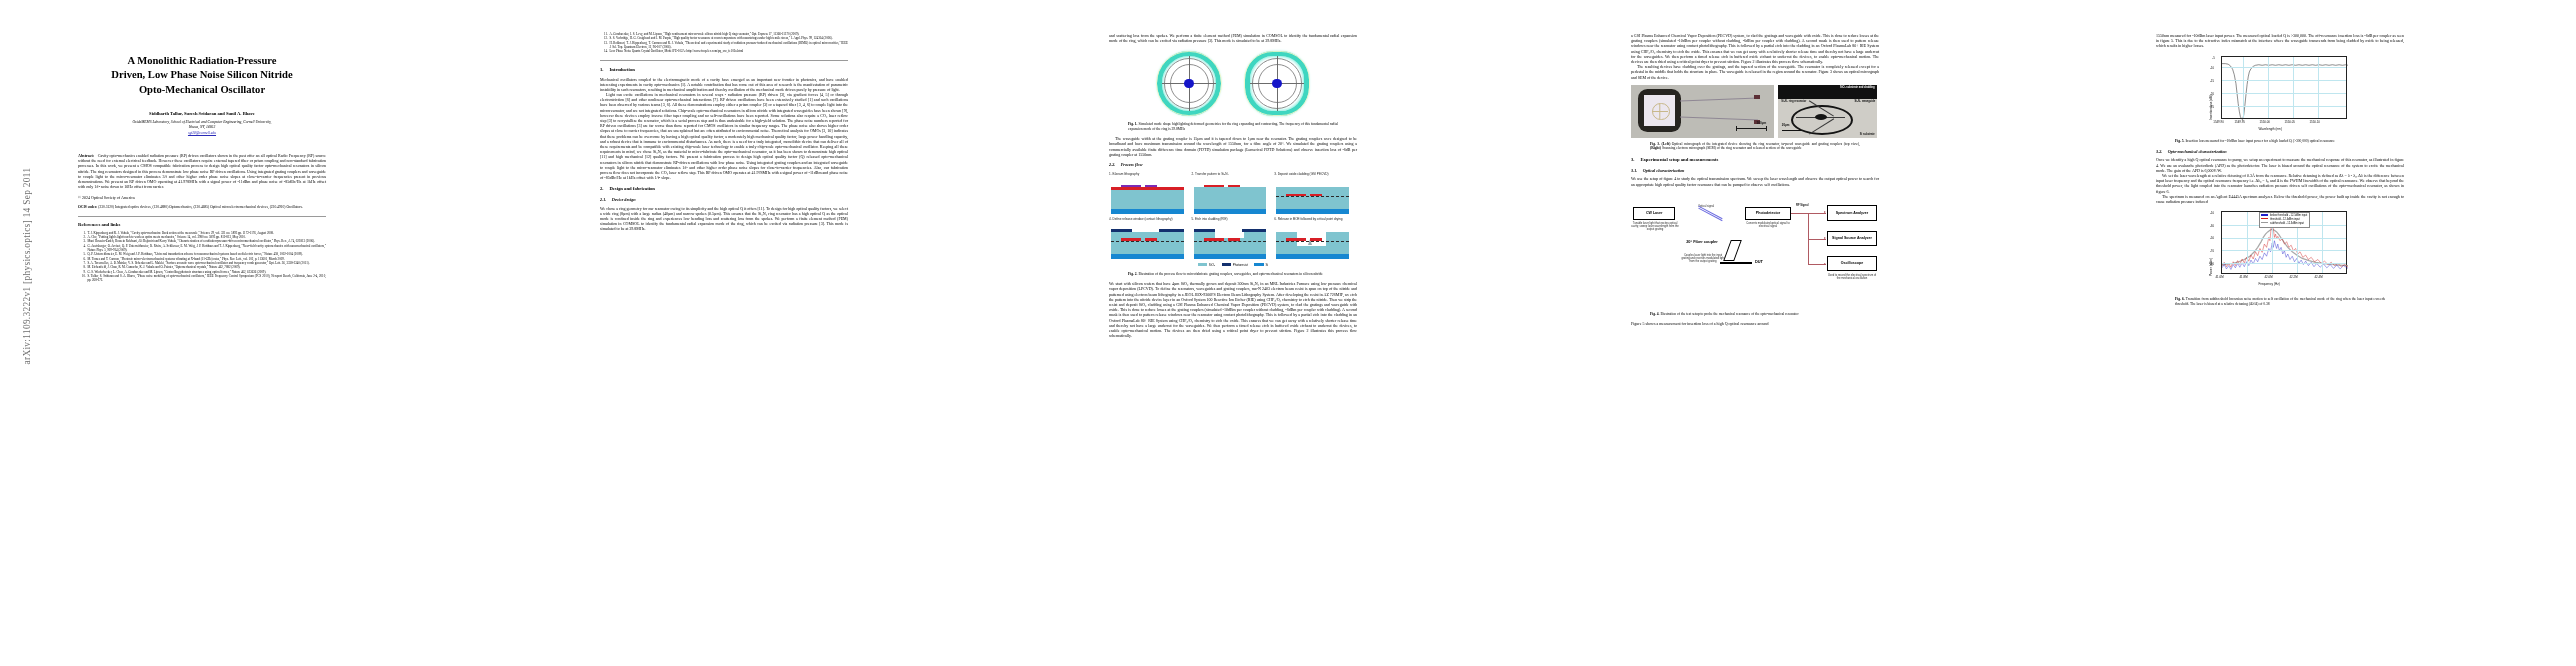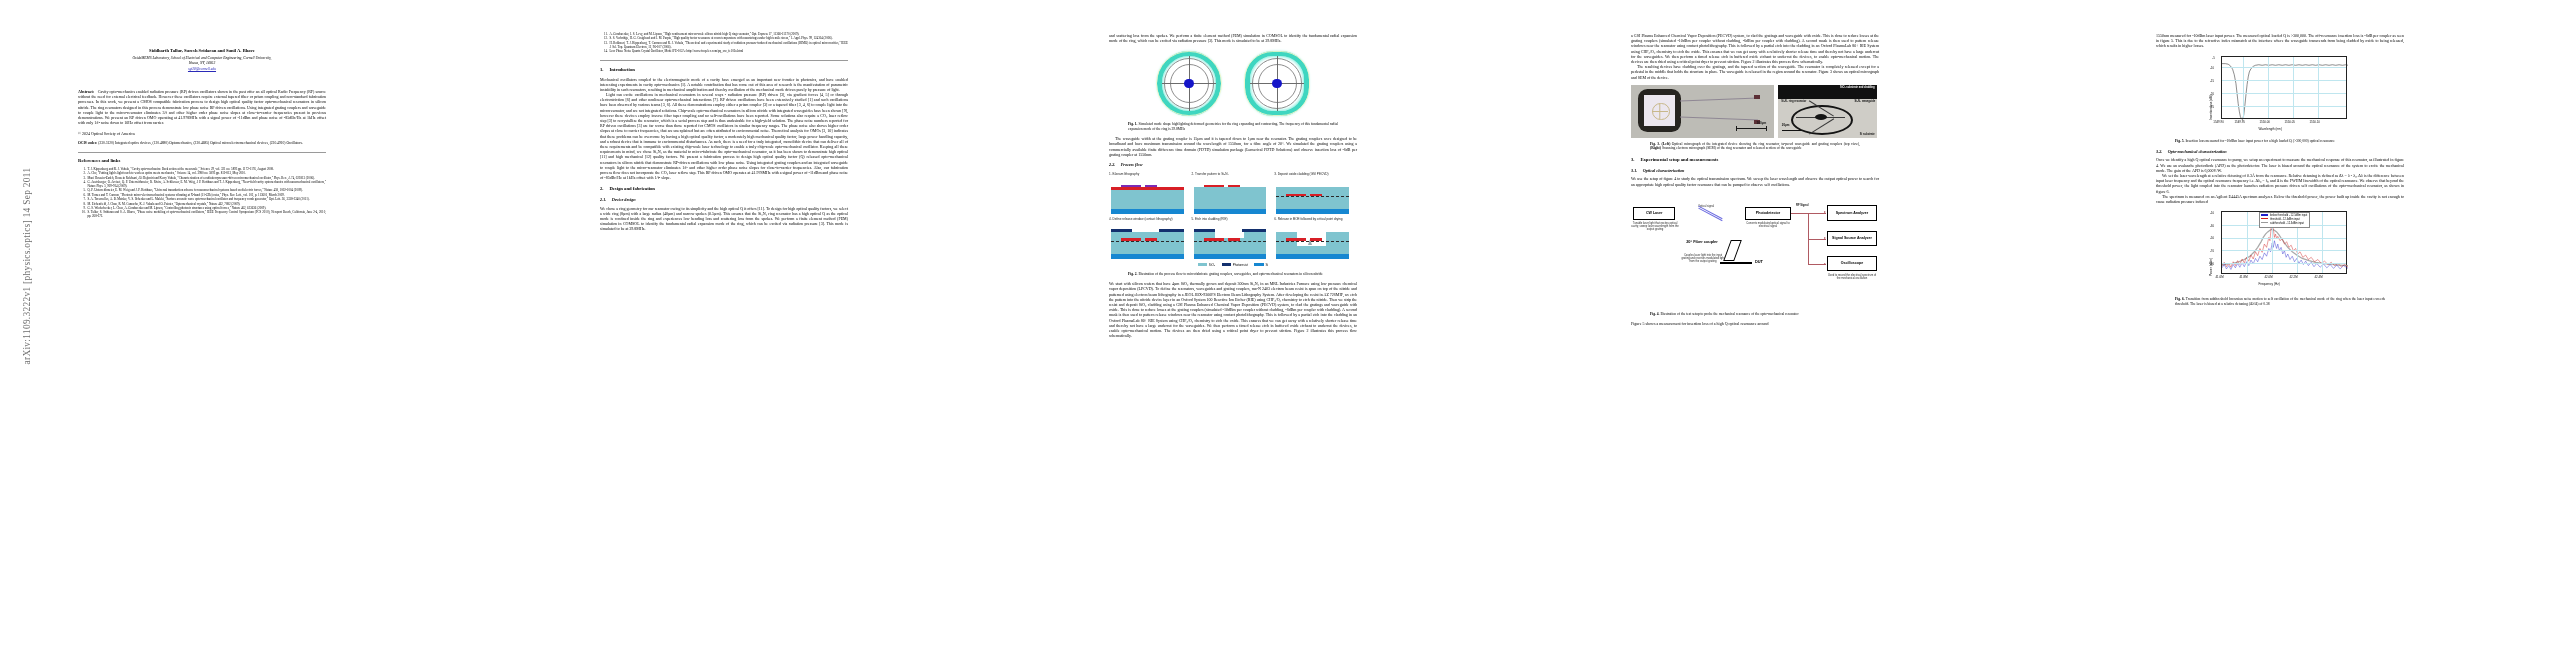--- a/index.html
+++ b/index.html
@@ -135,20 +135,25 @@
   .legbox i{display:inline-block;width:7.2px;height:1.1px;margin-right:1.7px;vertical-align:1.1px;}
 </style>
 </head>
 <body>
 
 <div class="page">
 
   <div class="arxiv-stamp">arXiv:1109.3222v1  [physics.optics]  14 Sep 2011</div>
 
   <div class="col c1">
+    <div class="title">
+      <div>A Monolithic Radiation-Pressure</div>
+      <div>Driven, Low Phase Noise Silicon Nitride</div>
+      <div>Opto-Mechanical Oscillator</div>
+    </div>
     <div class="authors">Siddharth Tallur, Suresh Sridaran and Sunil A. Bhave</div>
     <div class="affil">
       <div>OxideMEMS Laboratory, School of Electrical and Computer Engineering, Cornell University,</div>
       <div>Ithaca, NY, 14853</div>
     </div>
     <div class="email">sgt28@cornell.edu</div>
 
     <div class="abstract">
       <b>Abstract:</b>
       &nbsp;&nbsp;<span>Cavity opto-mechanics enabled radiation pressure (RP) driven oscillators shown in the past offer an all optical Radio Frequency (RF) source without the need for external electrical feedback. However these oscillators require external tapered fiber or prism coupling and non-standard fabrication processes. In this work, we present a CMOS compatible fabrication process to design high optical quality factor opto-mechanical resonators in silicon nitride. The ring resonators designed in this process demonstrate low phase noise RP driven oscillations. Using integrated grating couplers and waveguide to couple light to the micro-resonator eliminates 3/f and other higher order phase noise slopes at close-to-carrier frequencies present in previous demonstrations. We present an RP driven OMO operating at 41.978MHz with a signal power of -11dBm and phase noise of -85dBc/Hz at 1kHz offset with only 1/f² noise down to 10Hz offset from carrier.</span>

